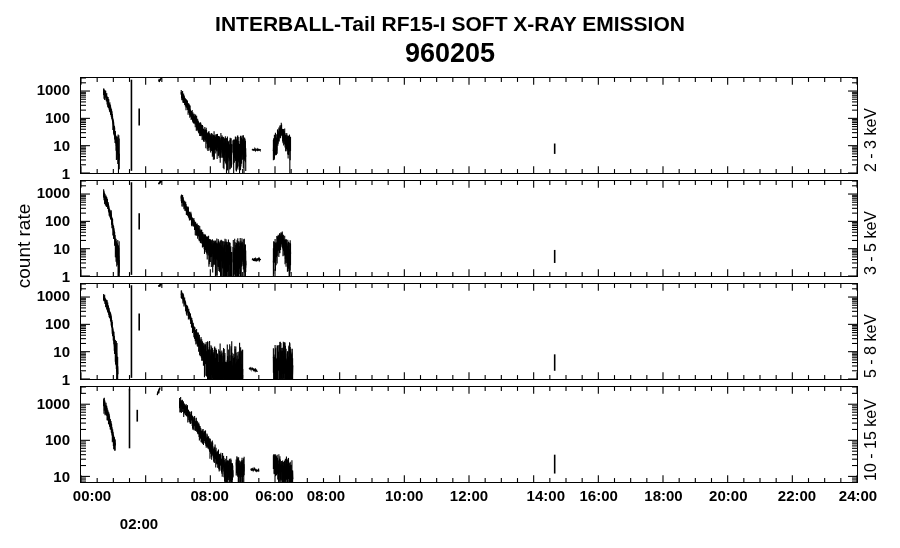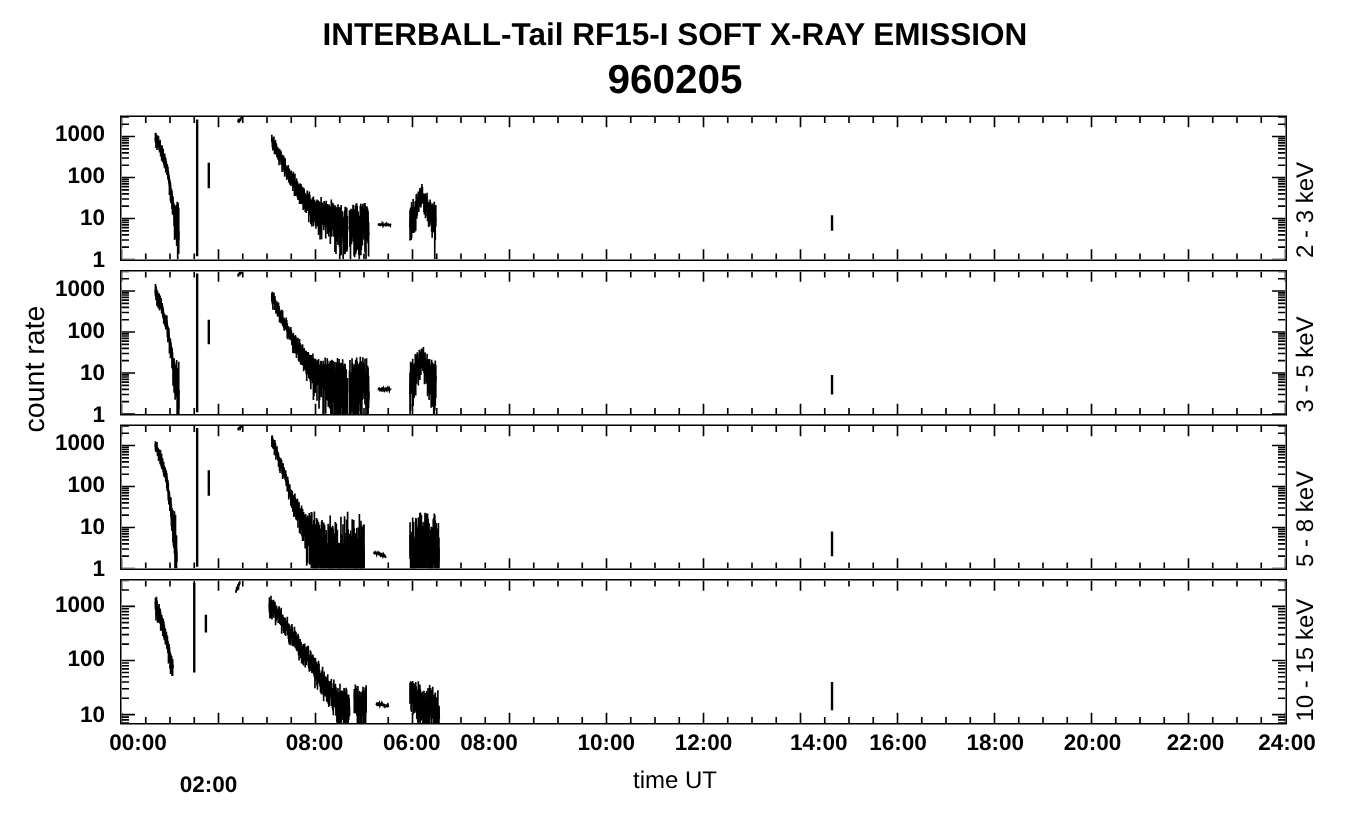--- a/index.html
+++ b/index.html
@@ -120,21 +120,20 @@
 <body>
 
 <div id="figure">
 
   <div class="title-block">
     <div class="title-main">INTERBALL-Tail RF15-I SOFT X-RAY EMISSION</div>
     <div class="title-sub">960205</div>
   </div>
 
   <div class="ylabel-outer">count rate</div>
-  <div class="xlabel-outer">time UT</div>
 
   <div id="panels-host">
       <div class="panel" style="top: 77px; height: 97px;">
         <svg class="panel-svg" viewBox="0 0 778 97" preserveAspectRatio="none">
           <g>
             <line x1="0" x2="0" y1="97" y2="90" stroke="#000" stroke-width="1.1"></line>
             <line x1="0" x2="0" y1="0" y2="7" stroke="#000" stroke-width="1.1"></line>
             <line x1="16.208333333333332" x2="16.208333333333332" y1="97" y2="93" stroke="#000" stroke-width="1.1"></line>
             <line x1="16.208333333333332" x2="16.208333333333332" y1="0" y2="4" stroke="#000" stroke-width="1.1"></line>
             <line x1="32.416666666666664" x2="32.416666666666664" y1="97" y2="93" stroke="#000" stroke-width="1.1"></line>

